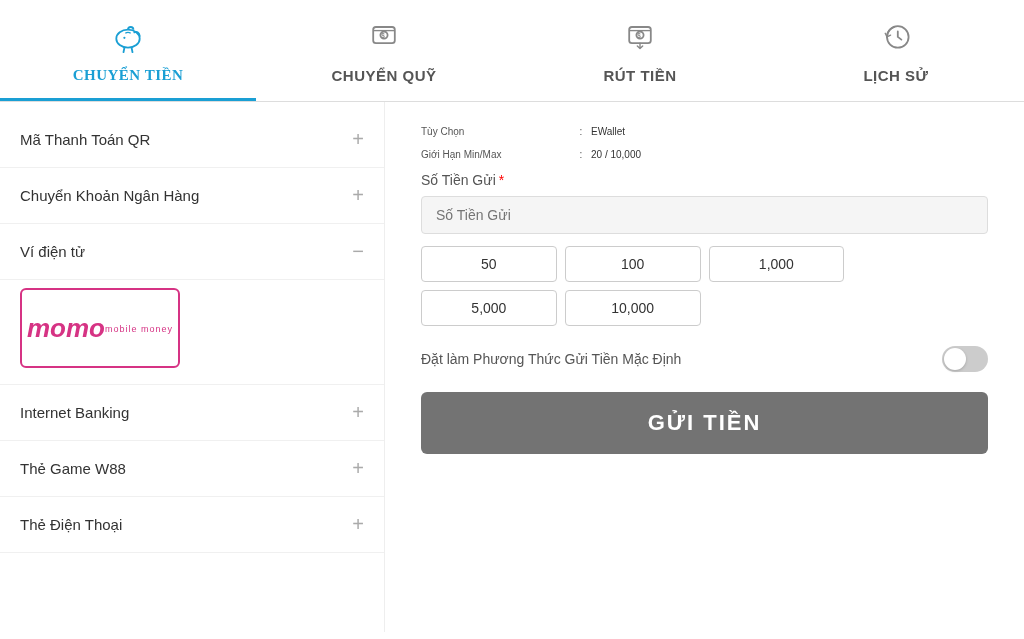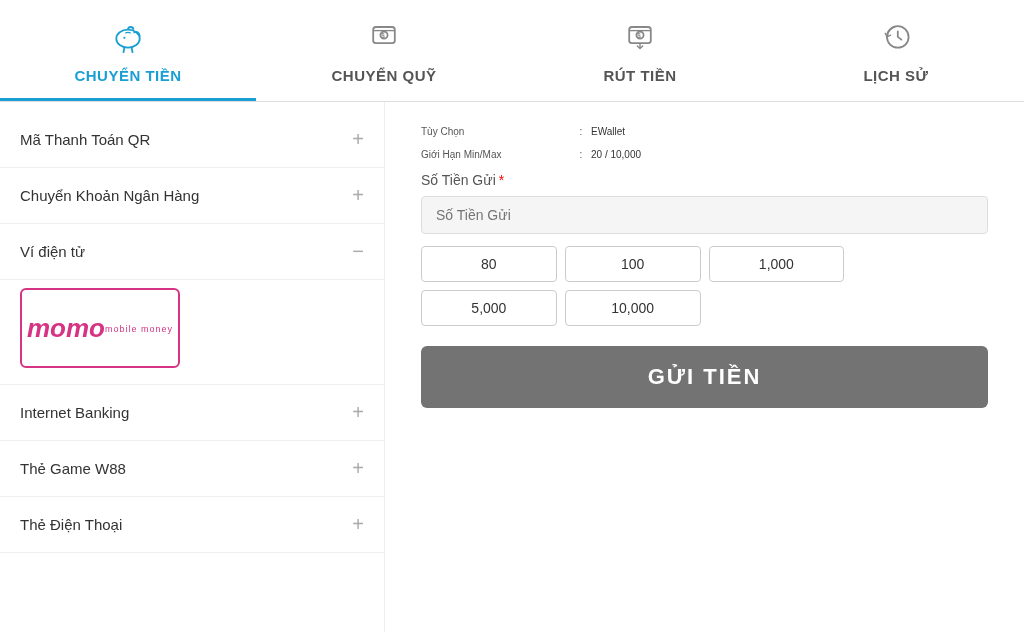--- a/index.html
+++ b/index.html
@@ -31,20 +31,21 @@
       font-weight: 600;
       letter-spacing: 0.5px;
       text-transform: uppercase;
       gap: 8px;
       transition: color 0.2s;
       position: relative;
     }
     .tab.active {
       color: #1a9fd4;
       border-bottom: 3px solid #1a9fd4;
+      font-family: Liberation Serif, serif;
     }
     .tab-icon {
       font-size: 28px;
       line-height: 1;
     }
 
     
     .main {
       display: flex;
       padding: 0;
@@ -351,31 +352,35 @@
       <span class="info-value">20 / 10,000</span>
     </div>
 
     <div class="field-label">
       <span>Số Tiền Gửi</span><span class="required">*</span>
     </div>
 
     <input class="amount-input" type="text" placeholder="Số Tiền Gửi" style="">
 
     <div class="amount-grid">
-      <button class="amount-btn">80</button>
+      <button class="amount-btn">50</button>
       <button class="amount-btn">100</button>
       <button class="amount-btn">1,000</button>
     </div>
     <div class="amount-grid-2">
       <button class="amount-btn">5,000</button>
       <button class="amount-btn">10,000</button>
       <div class="amount-btn empty"></div>
       <div class="amount-btn empty"></div>
     </div>
 
+    <div class="toggle-row">
+      <span class="toggle-label">Đặt làm Phương Thức Gửi Tiền Mặc Định</span>
+      <div class="toggle"></div>
+    </div>
 
     <button class="submit-btn">GỬI TIỀN</button>
   </div>
 </div>
 
 <div class="footer">
   <span>w88.energy</span>
 </div>
 
 </body></html>

